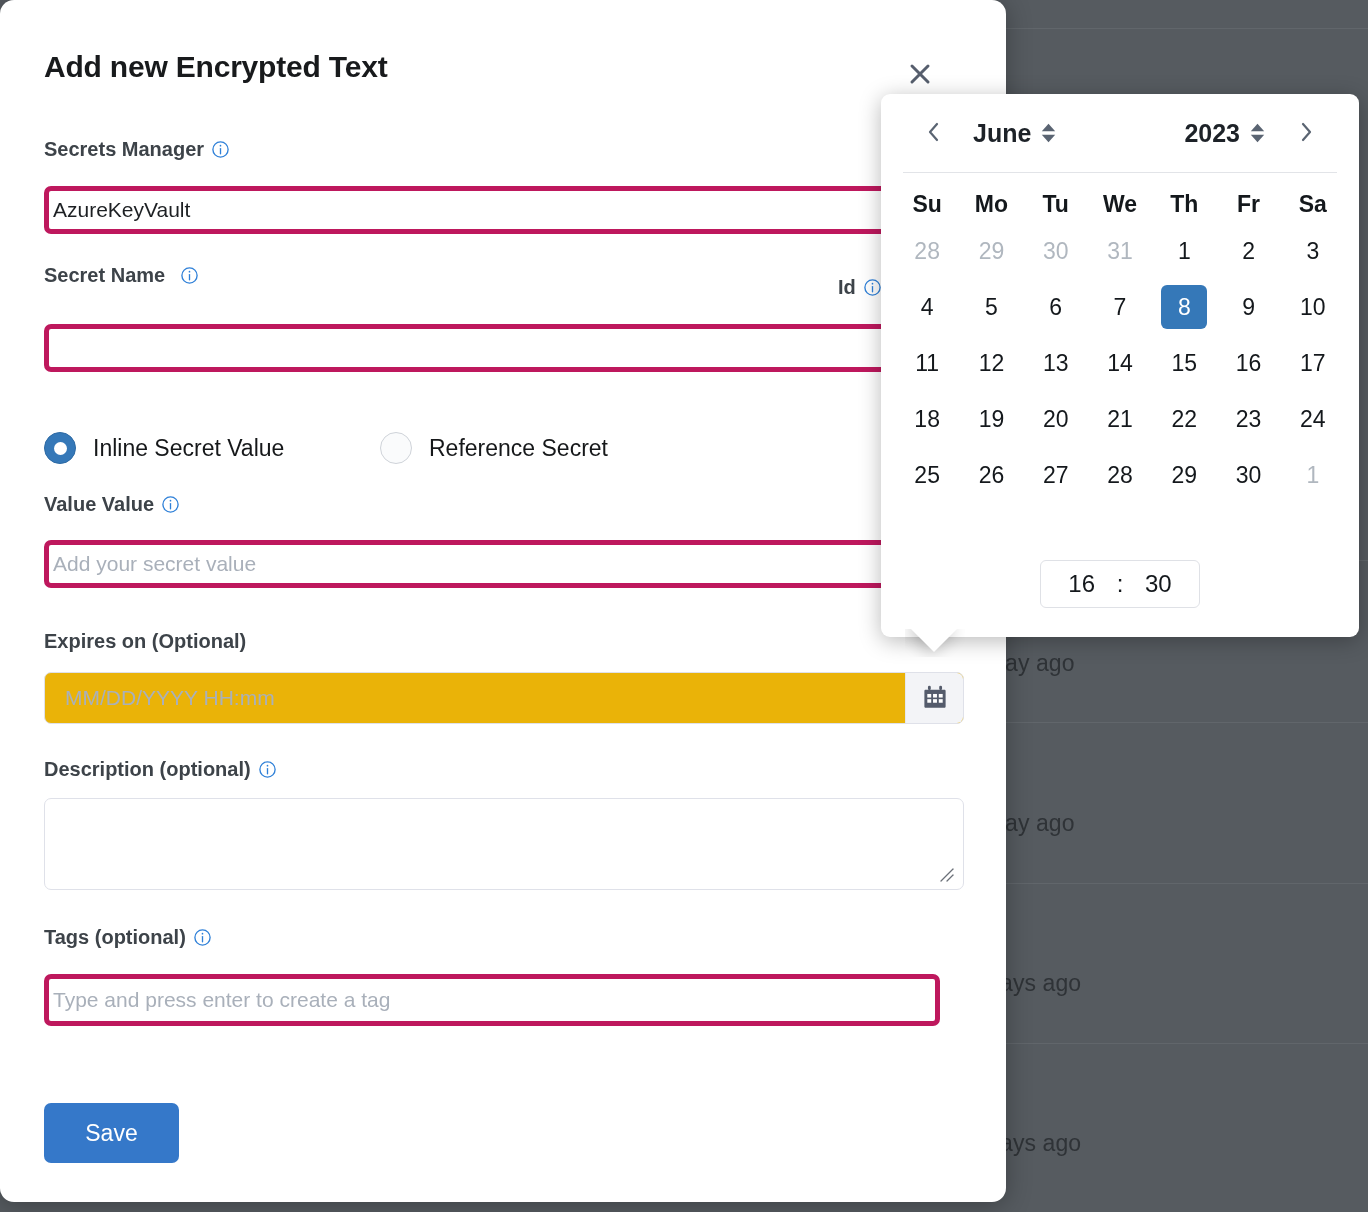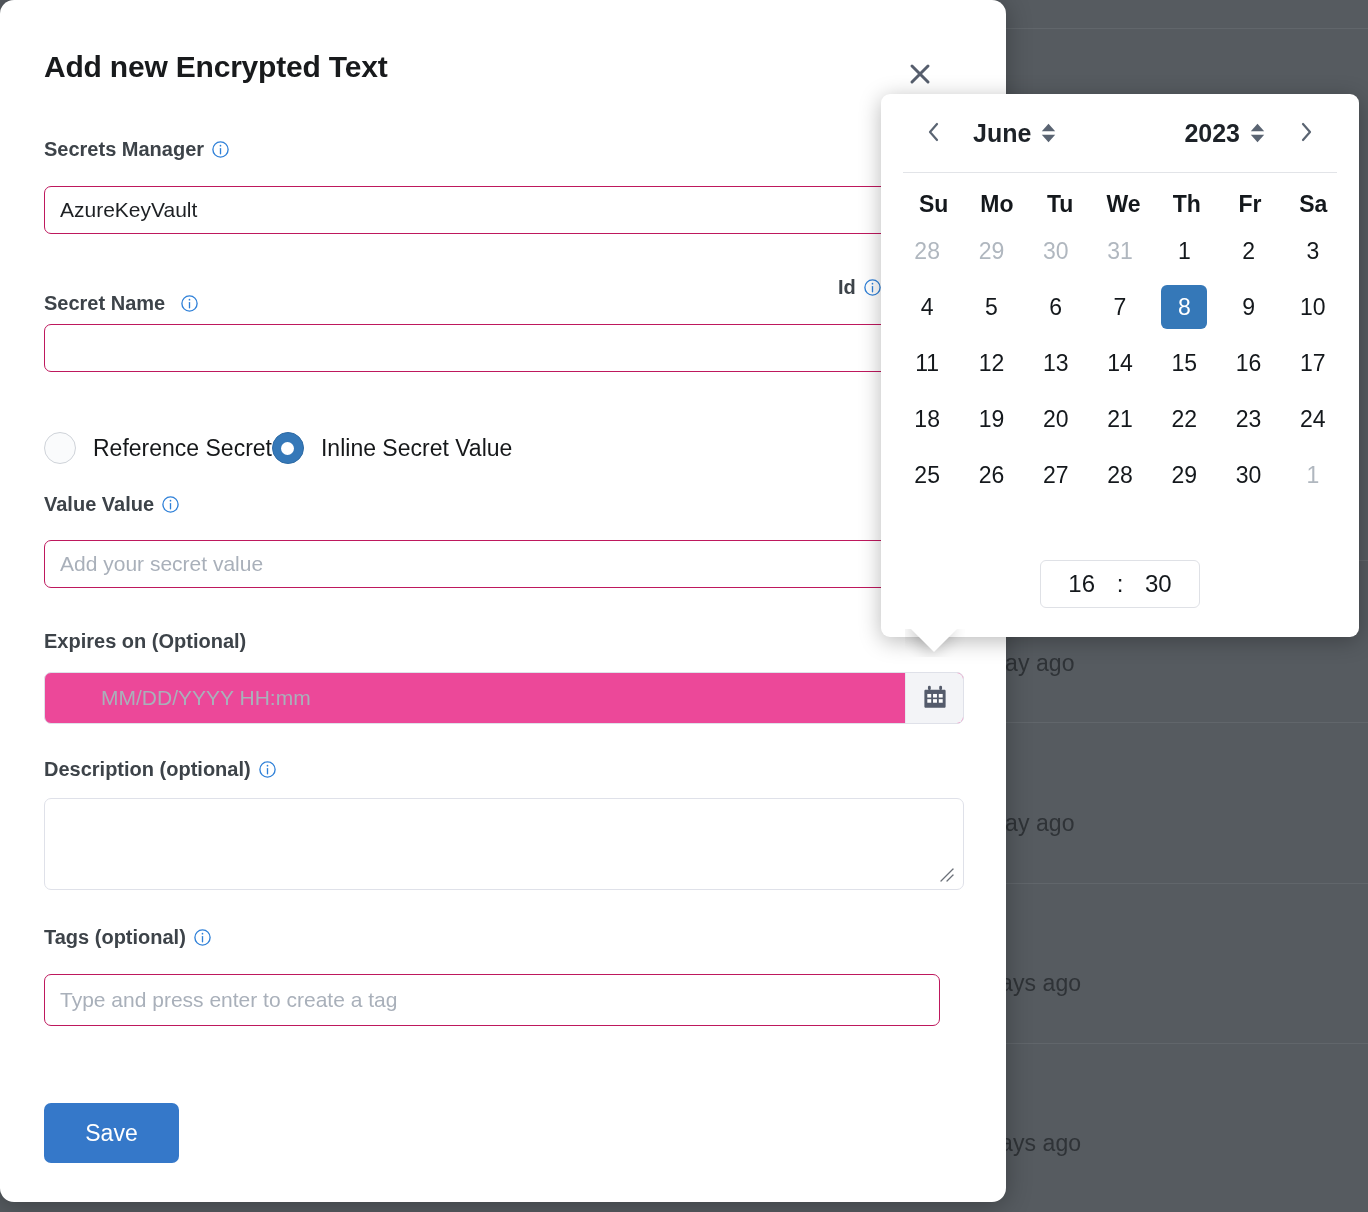--- a/index.html
+++ b/index.html
@@ -61,27 +61,27 @@
   }
   .info-icon {
     width: 19px; height: 19px; display: inline-block;
     flex: 0 0 auto;
   }
   .info-icon svg { display: block; width: 19px; height: 19px; }
 
   .text-input {
     position: absolute;
     height: 48px;
-    border: 1px solid #be185d;
+    border: 5px solid #be185d;
     border-radius: 7px;
     background: #fff;
     font-family: "Liberation Sans", sans-serif;
     font-size: 21px;
     color: #1d2023;
-    padding: 0 15px;
+    padding: 0 4px;
     outline: none;
   }
   .text-input::placeholder { color: #a9b0ba; }
 
   .radio-row { position: absolute; left: 44px; top: 432px; display: flex; align-items: center; gap: 0; }
   .radio-opt { display: flex; align-items: center; cursor: pointer; }
   .radio-dot {
     width: 32px; height: 32px; border-radius: 50%;
     display: inline-block; position: relative; flex: 0 0 auto;
   }
@@ -91,22 +91,22 @@
     width: 13px; height: 13px; margin: -6.5px 0 0 -6.5px;
     background: #fff; border-radius: 50%;
   }
   .radio-dot.off { background: #fafbfc; border: 1px solid #cfd3d9; }
   .radio-label { font-size: 23px; color: #16181a; margin-left: 17px; white-space: nowrap; }
 
   
   .expires-wrap {
     position: absolute; left: 44px; top: 672px;
     width: 920px; height: 52px;
-    border: 1px solid #dfe1e9; border-radius: 7px; background: #ec4899;
-    display: flex; align-items: center; padding-left: 36px;
+    border: 1px solid #dfe1e9; border-radius: 7px; background: #eab308;
+    display: flex; align-items: center;
   }
   .expires-input {
     flex: 1 1 auto; height: 100%;
     border: none; outline: none; background: transparent;
     font-family: "Liberation Sans", sans-serif;
     font-size: 21px; color: #1d2023; padding: 0 20px;
   }
   .expires-input::placeholder { color: #a9b0ba; }
   .cal-btn {
     width: 58px; height: 50px; flex: 0 0 auto;
@@ -188,21 +188,21 @@
 
   .dp-divider {
     height: 1px; background: #e2e4e8;
     margin: 0 22px;
   }
 
   .dp-weekdays, .dp-week {
     display: grid; grid-template-columns: repeat(7, 1fr);
     padding: 0 14px;
   }
-  .dp-weekdays { margin-top: 18px; margin-left: 7px; }
+  .dp-weekdays { margin-top: 18px; }
   .dp-wd {
     text-align: center; font-size: 23px; font-weight: 700; color: #14181c;
   }
   .dp-week { margin-top: 10px; }
   .dp-day {
     height: 46px; display: flex; align-items: center; justify-content: center;
     font-size: 23px; color: #14181c; cursor: pointer;
   }
   .dp-day > span {
     display: flex; align-items: center; justify-content: center;
@@ -263,21 +263,21 @@
     <span class="info-icon">
       <svg viewBox="0 0 20 20" fill="none" stroke="#2f80d8" stroke-width="1.4">
         <circle cx="10" cy="10" r="8"></circle>
         <line x1="10" y1="9" x2="10" y2="14.5" stroke-linecap="round"></line>
         <circle cx="10" cy="6" r=".9" fill="#2f80d8" stroke="none"></circle>
       </svg>
     </span>
   </div>
   <input class="text-input" style="left: 44px; top: 186px; width: 920px;" value="AzureKeyVault">
 
-  <div class="field-label" style="left:44px;top:292px;gap:15px;">
+  <div class="field-label" style="left:44px;top:264px;gap:15px;">
     <span>Secret Name</span>
     <span class="info-icon">
       <svg viewBox="0 0 20 20" fill="none" stroke="#2f80d8" stroke-width="1.4">
         <circle cx="10" cy="10" r="8"></circle>
         <line x1="10" y1="9" x2="10" y2="14.5" stroke-linecap="round"></line>
         <circle cx="10" cy="6" r=".9" fill="#2f80d8" stroke="none"></circle>
       </svg>
     </span>
   </div>
   <div class="field-label" style="left:838px;top:276px;">
@@ -286,27 +286,27 @@
       <svg viewBox="0 0 20 20" fill="none" stroke="#2f80d8" stroke-width="1.4">
         <circle cx="10" cy="10" r="8"></circle>
         <line x1="10" y1="9" x2="10" y2="14.5" stroke-linecap="round"></line>
         <circle cx="10" cy="6" r=".9" fill="#2f80d8" stroke="none"></circle>
       </svg>
     </span>
   </div>
   <input class="text-input" style="left: 44px; top: 324px; width: 920px;" value="">
 
   <div class="radio-row">
+    <div class="radio-opt" style="width:336px;">
+      <span class="radio-dot on"></span>
+      <span class="radio-label">Inline Secret Value</span>
+    </div>
     <div class="radio-opt">
       <span class="radio-dot off"></span>
       <span class="radio-label">Reference Secret</span>
-    </div>
-    <div class="radio-opt" style="width:336px;">
-      <span class="radio-dot on"></span>
-      <span class="radio-label">Inline Secret Value</span>
     </div>
   </div>
 
   <div class="field-label" style="left:44px;top:493px;">
     <span>Value Value</span>
     <span class="info-icon">
       <svg viewBox="0 0 20 20" fill="none" stroke="#2f80d8" stroke-width="1.4">
         <circle cx="10" cy="10" r="8"></circle>
         <line x1="10" y1="9" x2="10" y2="14.5" stroke-linecap="round"></line>
         <circle cx="10" cy="6" r=".9" fill="#2f80d8" stroke="none"></circle>

